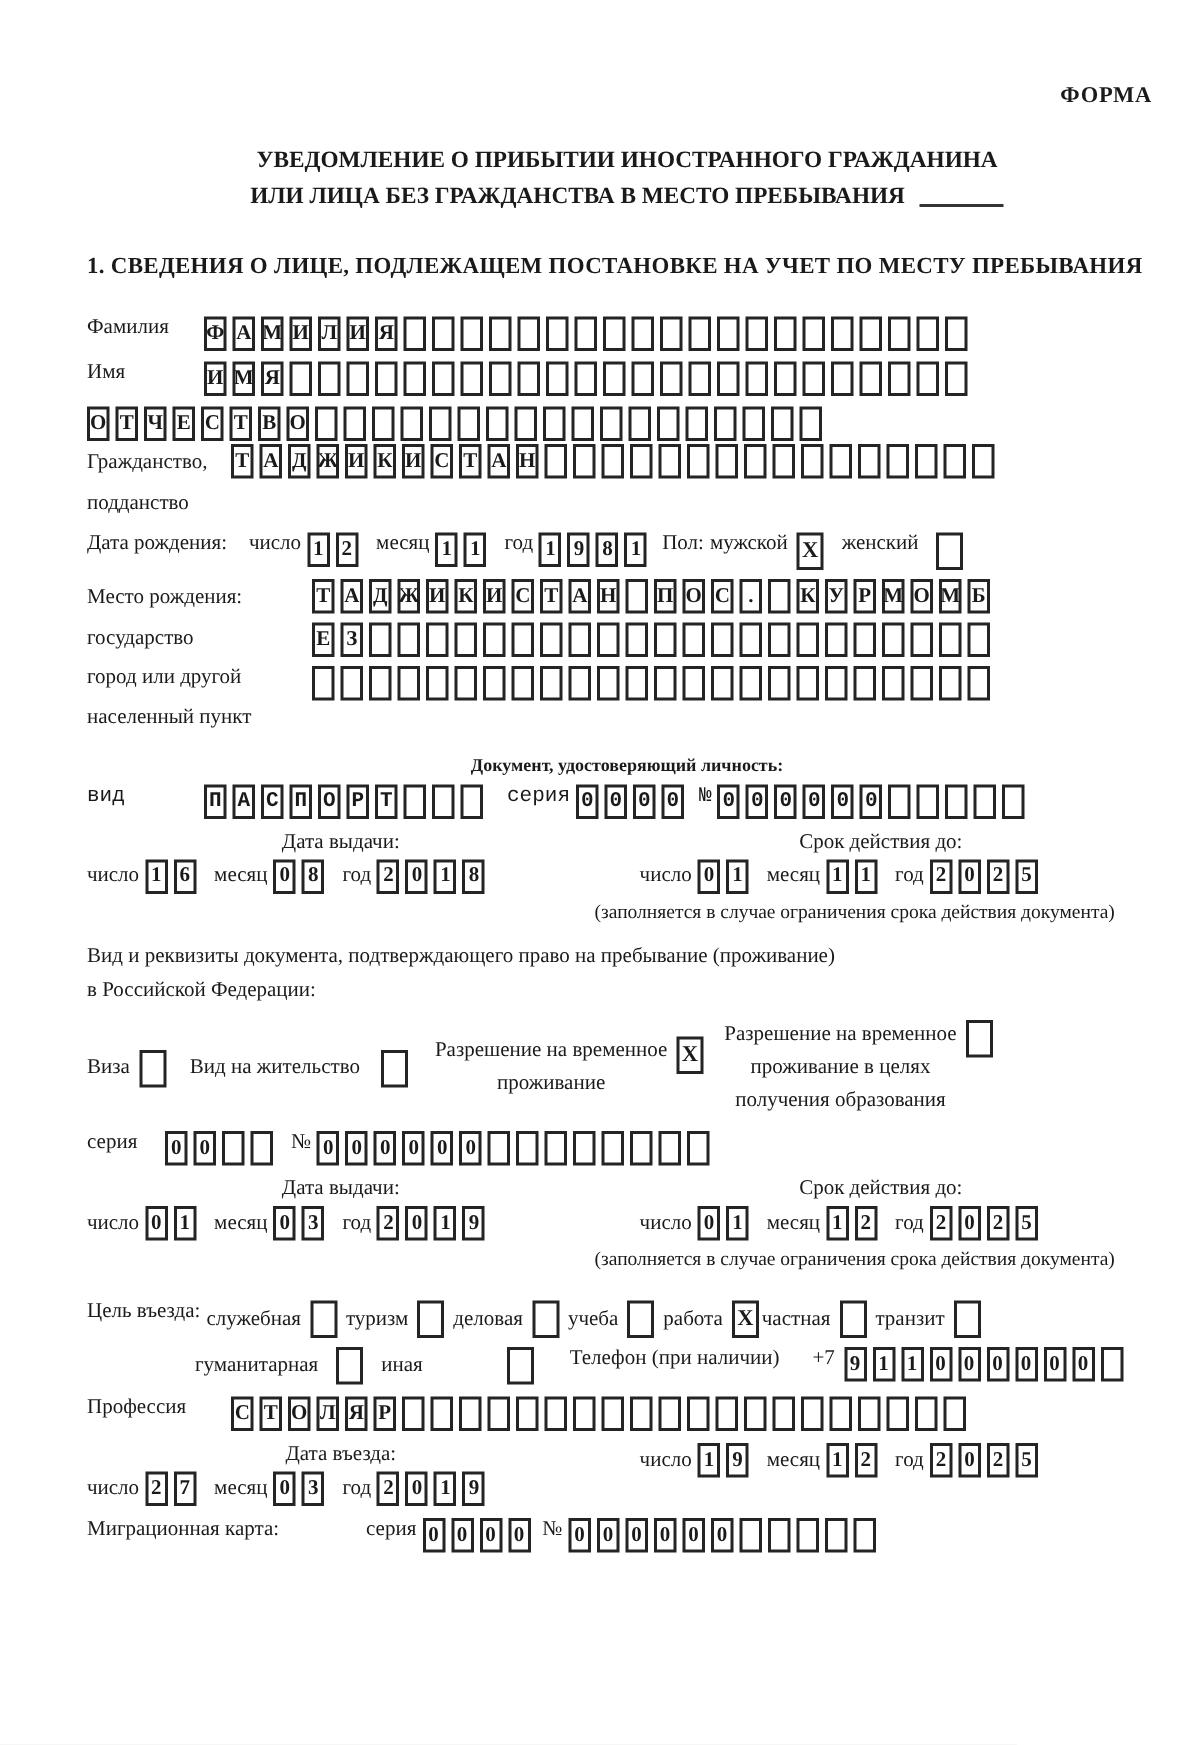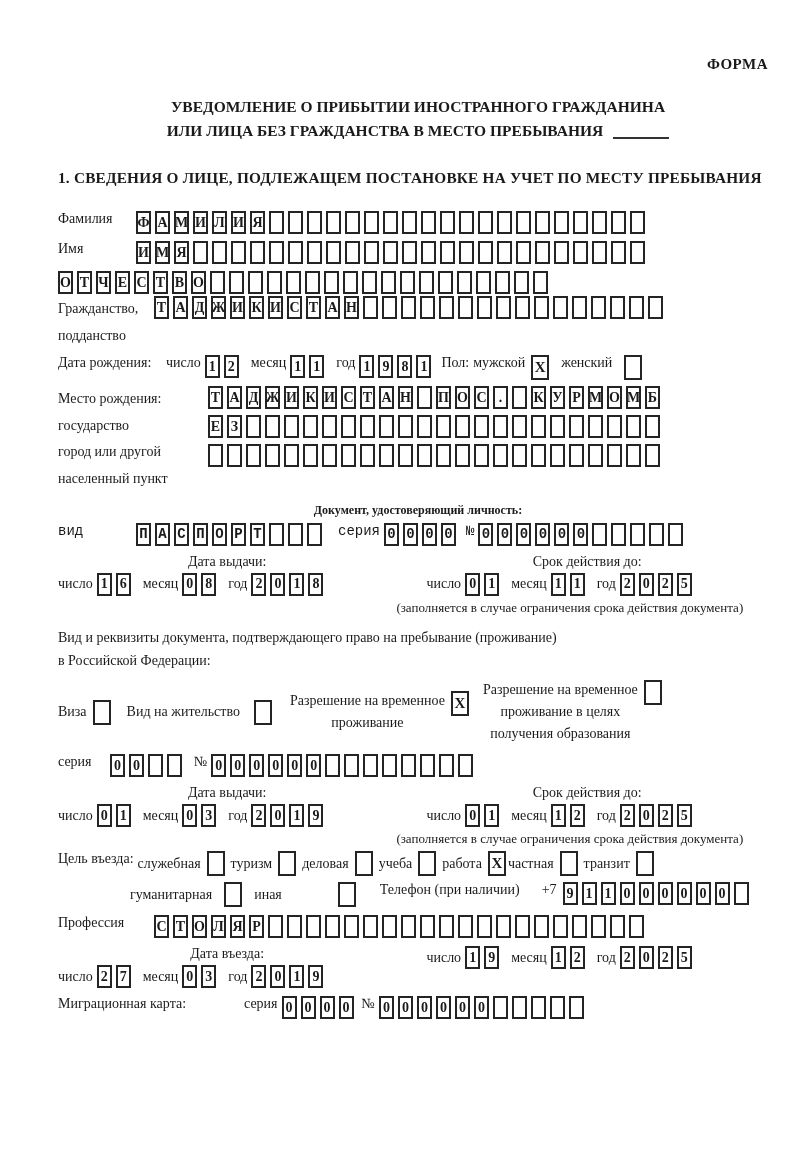--- a/index.html
+++ b/index.html
@@ -502,21 +502,21 @@
             <span class="cell">2</span>
             <span class="cell">0</span>
             <span class="cell">2</span>
             <span class="cell">5</span>
           </span>
       </div>
       <div class="dnote">(заполняется в случае ограничения срока действия документа)</div>
     </div>
   </div>
 
-  <div class="frow" style="margin-top:4px;">
+  <div class="frow" style="margin-top:20px;">
     <span class="lbl" style="margin-right:4px;">Цель въезда:</span>
     <span class="opt">
         <span>служебная</span>
         <span class="chk"></span>
       </span>
     <span class="opt">
         <span>туризм</span>
         <span class="chk"></span>
       </span>
     <span class="opt">

